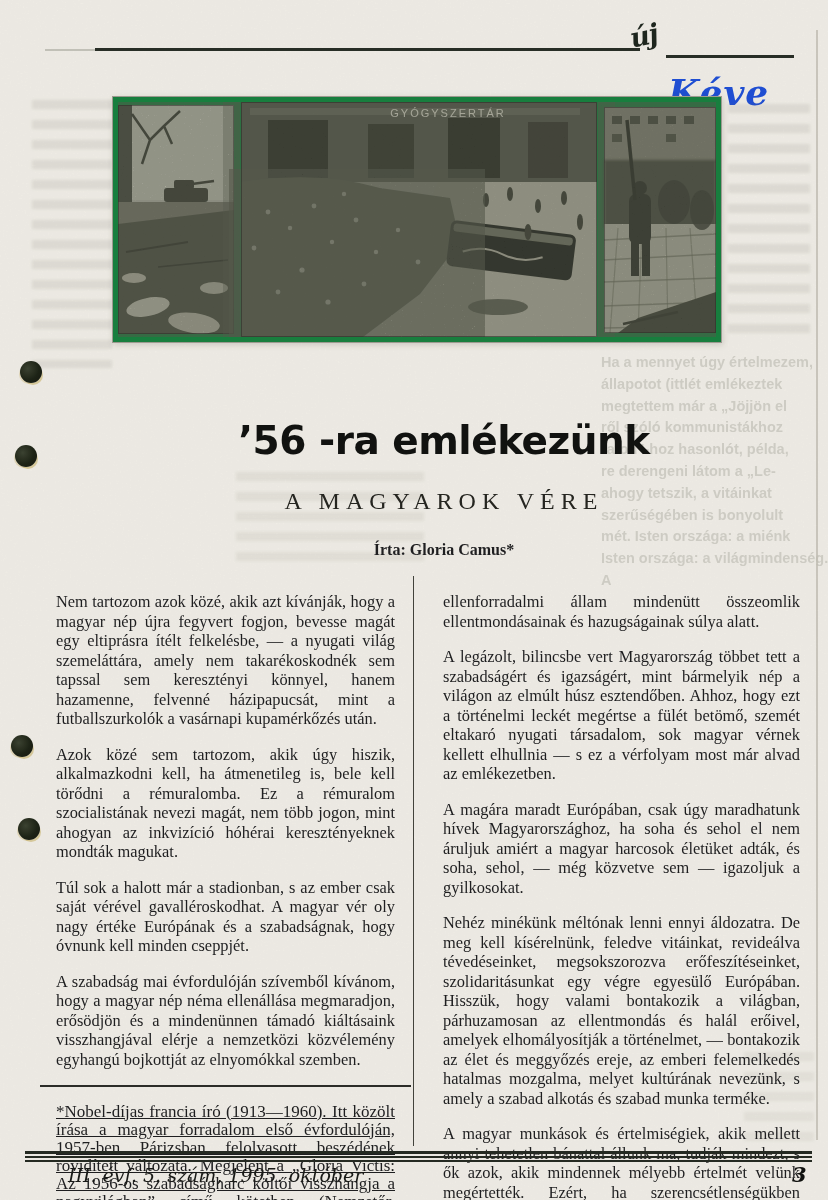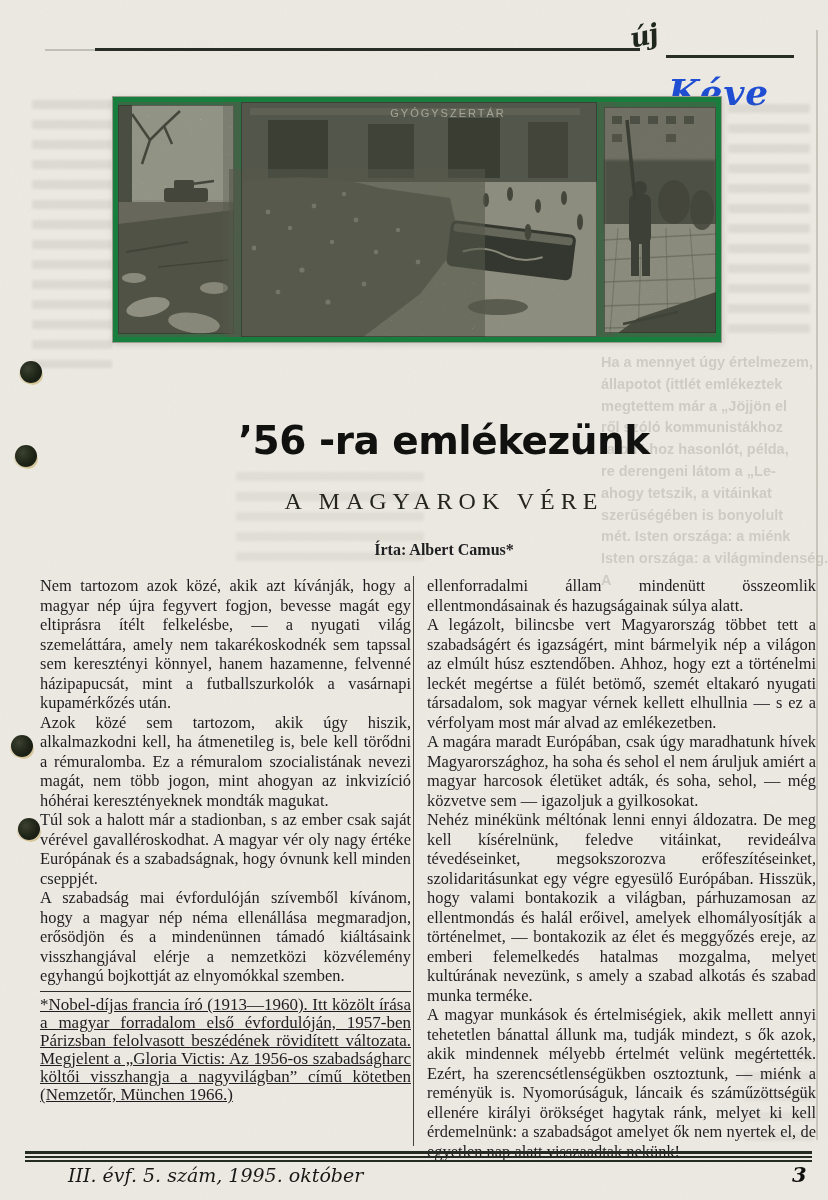--- a/index.html
+++ b/index.html
@@ -37,21 +37,21 @@
   }
   
   .title{left:60px;right:0;top:420px;text-align:center;
     font:800 39px/1.1 "DejaVu Sans", sans-serif;letter-spacing:-.5px;color:#0e0f0d;}
   .subtitle{left:60px;right:0;top:488px;text-align:center;
     font:400 24px/1.1 "Liberation Serif", serif;letter-spacing:6px;color:#23231e;}
   .byline{left:60px;right:0;top:541px;text-align:center;
     font:700 16px/1.1 "Liberation Serif", serif;color:#1d1d1f;}
   
   .col{top:576px;font-size:16.4px;line-height:19.5px;text-align:justify;}
-  .col p{margin:0;}
+  .col p{margin:16px;}
   .col-left{left:40px;width:371px;}
   .col-right{left:427px;width:389px;}
   .divider{left:413px;top:576px;width:1px;height:570px;background:#41413a;}
   .fn-rule{margin:5px 0 4px 0;width:100%;height:1.5px;background:#2a2a26;}
   .footnote{font-size:17px;line-height:18px;text-align:justify;text-decoration:underline;}
   
   .f-rule{left:25px;width:787px;background:#232820;}
   .f-rule.a{top:1151px;height:2.5px;}
   .f-rule.b{top:1156px;height:1.5px;}
   .f-rule.c{top:1159.5px;height:2.5px;}
@@ -206,21 +206,21 @@
         <polygon points="520,216 598,190 598,231 500,231" fill="#3a3c30"></polygon>
         <line x1="505" y1="222" x2="560" y2="210" stroke="#2a2c23" stroke-width="2.5"></line>
         <rect x="486" y="5" width="112" height="226" filter="url(#grain)" opacity="0.5"></rect>
         <rect x="486.5" y="5.5" width="111" height="225" fill="none" stroke="#2c2e26" stroke-opacity="0.55"></rect>
       </g>
     </svg>
   </div>
 
   <h1 class="abs title" style="margin:0;">’56 -ra emlékezünk</h1>
   <div class="abs subtitle">A MAGYAROK VÉRE</div>
-  <div class="abs byline">Írta: Albert Camus*</div>
+  <div class="abs byline">Írta: Gloria Camus*</div>
 
   <div class="abs col col-left">
     <p>Nem tartozom azok közé, akik azt kívánják, hogy a magyar nép újra fegyvert fogjon, bevesse magát egy eltiprásra ítélt felkelésbe, — a nyugati világ szemeláttára, amely nem takarékoskodnék sem tapssal sem keresztényi könnyel, hanem hazamenne, felvenné házipapucsát, mint a futballszurkolók a vasárnapi kupamérkőzés után.</p>
     <p>Azok közé sem tartozom, akik úgy hiszik, alkalmazkodni kell, ha átmenetileg is, bele kell törődni a rémuralomba. Ez a rémuralom szocialistának nevezi magát, nem több jogon, mint ahogyan az inkvizíció hóhérai keresztényeknek mondták magukat.</p>
     <p>Túl sok a halott már a stadionban, s az ember csak saját vérével gavalléroskodhat. A magyar vér oly nagy értéke Európának és a szabadságnak, hogy óvnunk kell minden cseppjét.</p>
     <p>A szabadság mai évfordulóján szívemből kívánom, hogy a magyar nép néma ellenállása megmaradjon, erősödjön és a mindenünnen támadó kiáltásaink visszhangjával elérje a nemzetközi közvélemény egyhangú bojkottját az elnyomókkal szemben.</p>
     <div class="fn-rule"></div>
     <p class="footnote">*Nobel-díjas francia író (1913—1960). Itt közölt írása a magyar forradalom első évfordulóján, 1957-ben Párizsban felolvasott beszédének rövidített változata. Megjelent a „Gloria Victis: Az 1956-os szabadságharc költői visszhangja a nagyvilágban” című kötetben (Nemzetőr, München 1966.)</p>
   </div>
 

